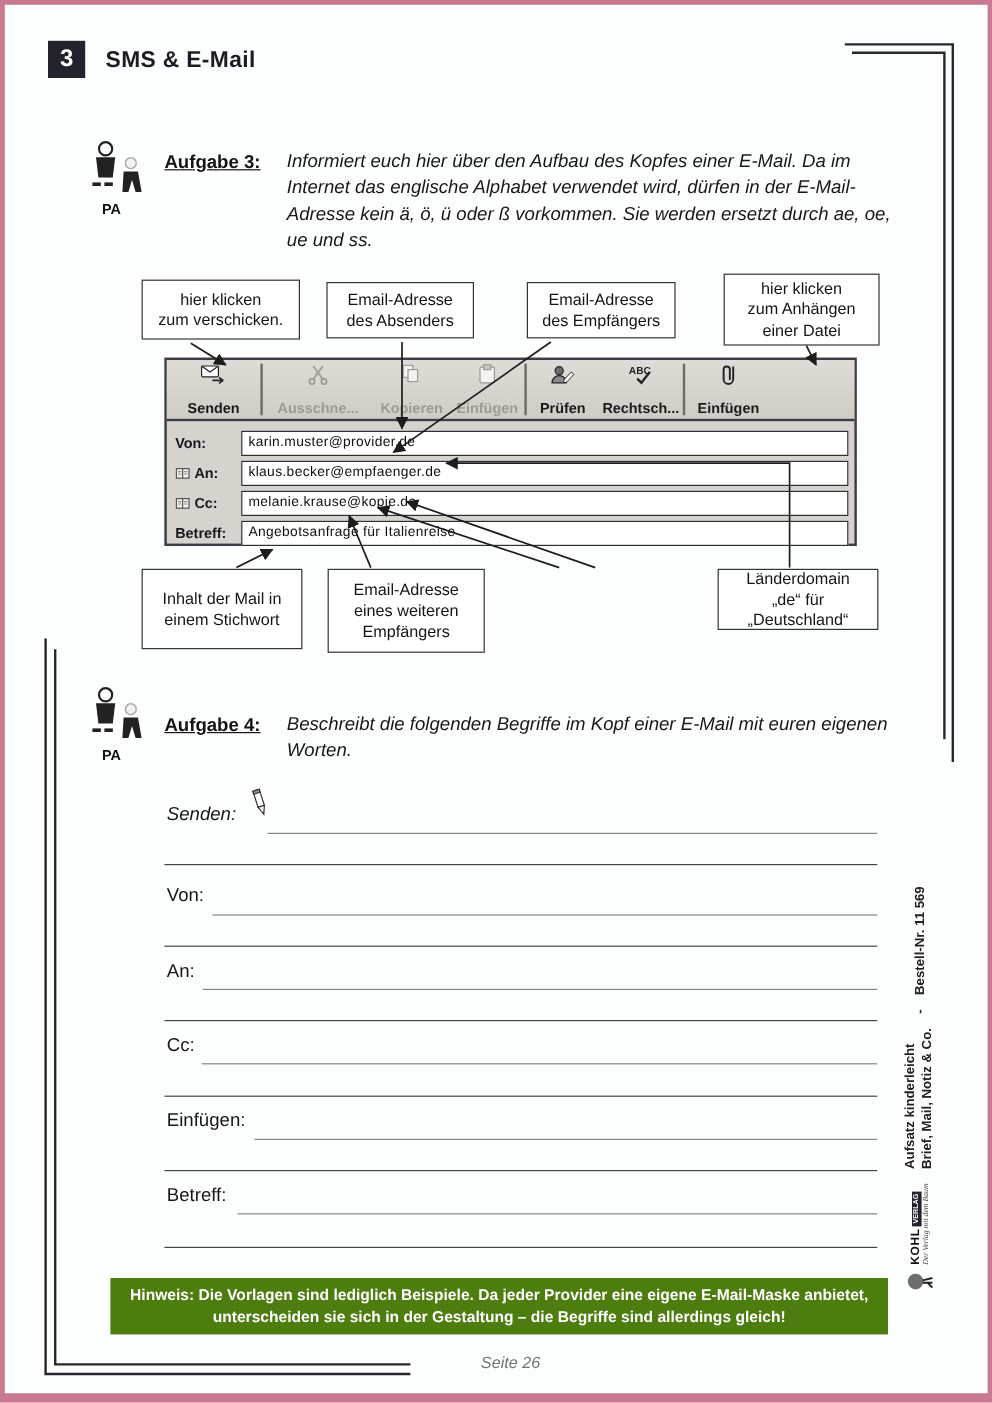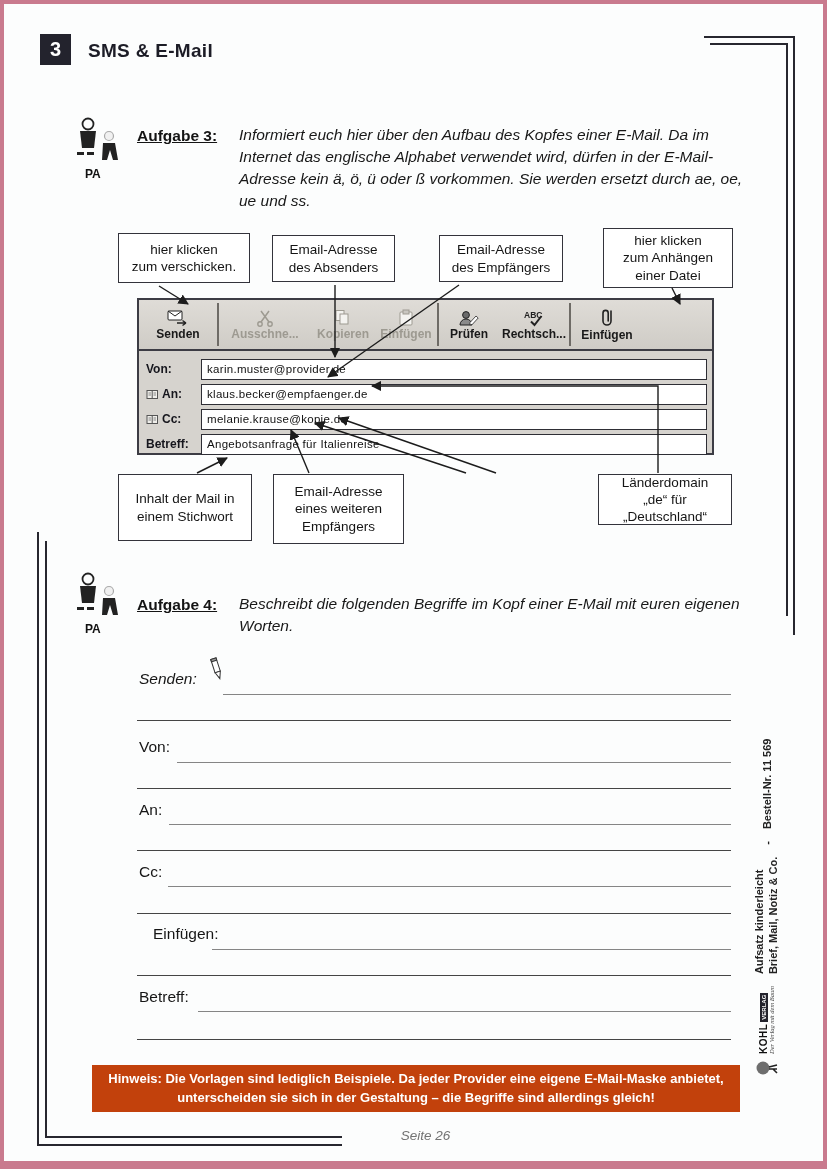--- a/index.html
+++ b/index.html
@@ -22,42 +22,42 @@
   .callout{position:absolute;border:1.5px solid #33333b;background:#fff;box-sizing:border-box;
            display:flex;align-items:center;justify-content:center;text-align:center;
            font-size:13.5px;line-height:1.28;color:#151515;padding:2px 4px;}
   .callout span{white-space:pre-line;}
 
   
   .email-window{left:133px;top:294px;width:577px;height:157px;box-sizing:border-box;
                 border:2px solid #3c3c44;background:#d6d3ce;}
   .toolbar{height:49px;border-bottom:2px solid #3c3c44;display:flex;align-items:stretch;
            background:linear-gradient(#dfdcd7,#cfccc6);}
-  .tb-btn{display:flex;flex-direction:column;align-items:center;justify-content:center;
+  .tb-btn{display:flex;flex-direction:column;align-items:center;justify-content:space-between;
           padding:3px 0 2px;box-sizing:border-box;}
   .tb-btn .tb-label{font-size:12px;font-weight:bold;color:#191919;white-space:nowrap;}
   .tb-btn.disabled .tb-label{color:#9d9a91;}
   .tb-sep{width:2px;background:#6e6b66;margin:3px 0;}
   .w1{width:78px}.w2{width:92px}.w3{width:64px}.w4{width:62px}
   .w5{width:88px}.w6{width:60px}.w7{width:70px}.w8{width:72px}
   .fields{padding:5px 3px 4px 0;}
   .field-row{display:flex;align-items:center;height:24px;margin:1px 0;}
   .field-label{width:62px;padding-left:7px;box-sizing:border-box;font-size:12px;font-weight:bold;
                color:#16161d;display:flex;align-items:center;gap:3px;}
   .field-input{flex:1;height:19px;background:#fff;border:1.5px solid #2e2e35;margin-right:2px;
                font-size:11.5px;letter-spacing:.3px;display:flex;align-items:center;
                padding-left:5px;color:#101010;}
 
   
   .form-label{font-size:15.5px;color:#161616;}
   .wline{position:absolute;border-bottom:1.6px solid #858585;}
   .wline.dark{border-bottom:1.6px solid #454545;}
 
   
-  .hint{left:88px;top:1061px;width:648px;height:47px;background:#c2410c;color:#fff;
+  .hint{left:88px;top:1061px;width:648px;height:47px;background:#4d7c0f;color:#fff;
         box-sizing:border-box;display:flex;align-items:center;justify-content:center;
         text-align:center;font-size:13px;font-weight:bold;line-height:1.45;padding:4px 14px;}
 
   
   .sidebar{left:583px;top:876px;width:360px;height:34px;transform:rotate(-90deg);
            display:flex;align-items:center;gap:12px;}
   .sb-lines{display:flex;flex-direction:column;line-height:1.25;}
   .sb-lines div{font-size:11px;font-weight:bold;color:#222;white-space:nowrap;}
   .sb-dash,.sb-order{font-size:11px;font-weight:bold;color:#222;white-space:nowrap;}
   .logo{display:flex;align-items:center;gap:3px;}
@@ -260,21 +260,21 @@
   <div class="wline dark" style="left:133px;top:784px;width:594px;"></div>
 
   <div class="abs form-label" style="left:135px;top:797px;">An:</div>
   <div class="wline" style="left:165px;top:820px;width:562px;"></div>
   <div class="wline dark" style="left:133px;top:846px;width:594px;"></div>
 
   <div class="abs form-label" style="left:135px;top:859px;">Cc:</div>
   <div class="wline" style="left:164px;top:882px;width:563px;"></div>
   <div class="wline dark" style="left:133px;top:909px;width:594px;"></div>
 
-  <div class="abs form-label" style="left:149px;top:921px;">Einfügen:</div>
+  <div class="abs form-label" style="left:135px;top:921px;">Einfügen:</div>
   <div class="wline" style="left:208px;top:945px;width:519px;"></div>
   <div class="wline dark" style="left:133px;top:971px;width:594px;"></div>
 
   <div class="abs form-label" style="left:135px;top:984px;">Betreff:</div>
   <div class="wline" style="left:194px;top:1007px;width:533px;"></div>
   <div class="wline dark" style="left:133px;top:1035px;width:594px;"></div>
 
   <div class="abs hint">Hinweis: Die Vorlagen sind lediglich Beispiele. Da jeder Provider eine eigene E-Mail-Maske anbietet, unterscheiden sie sich in der Gestaltung – die Begriffe sind allerdings gleich!</div>
 
   <div class="abs sidebar">

